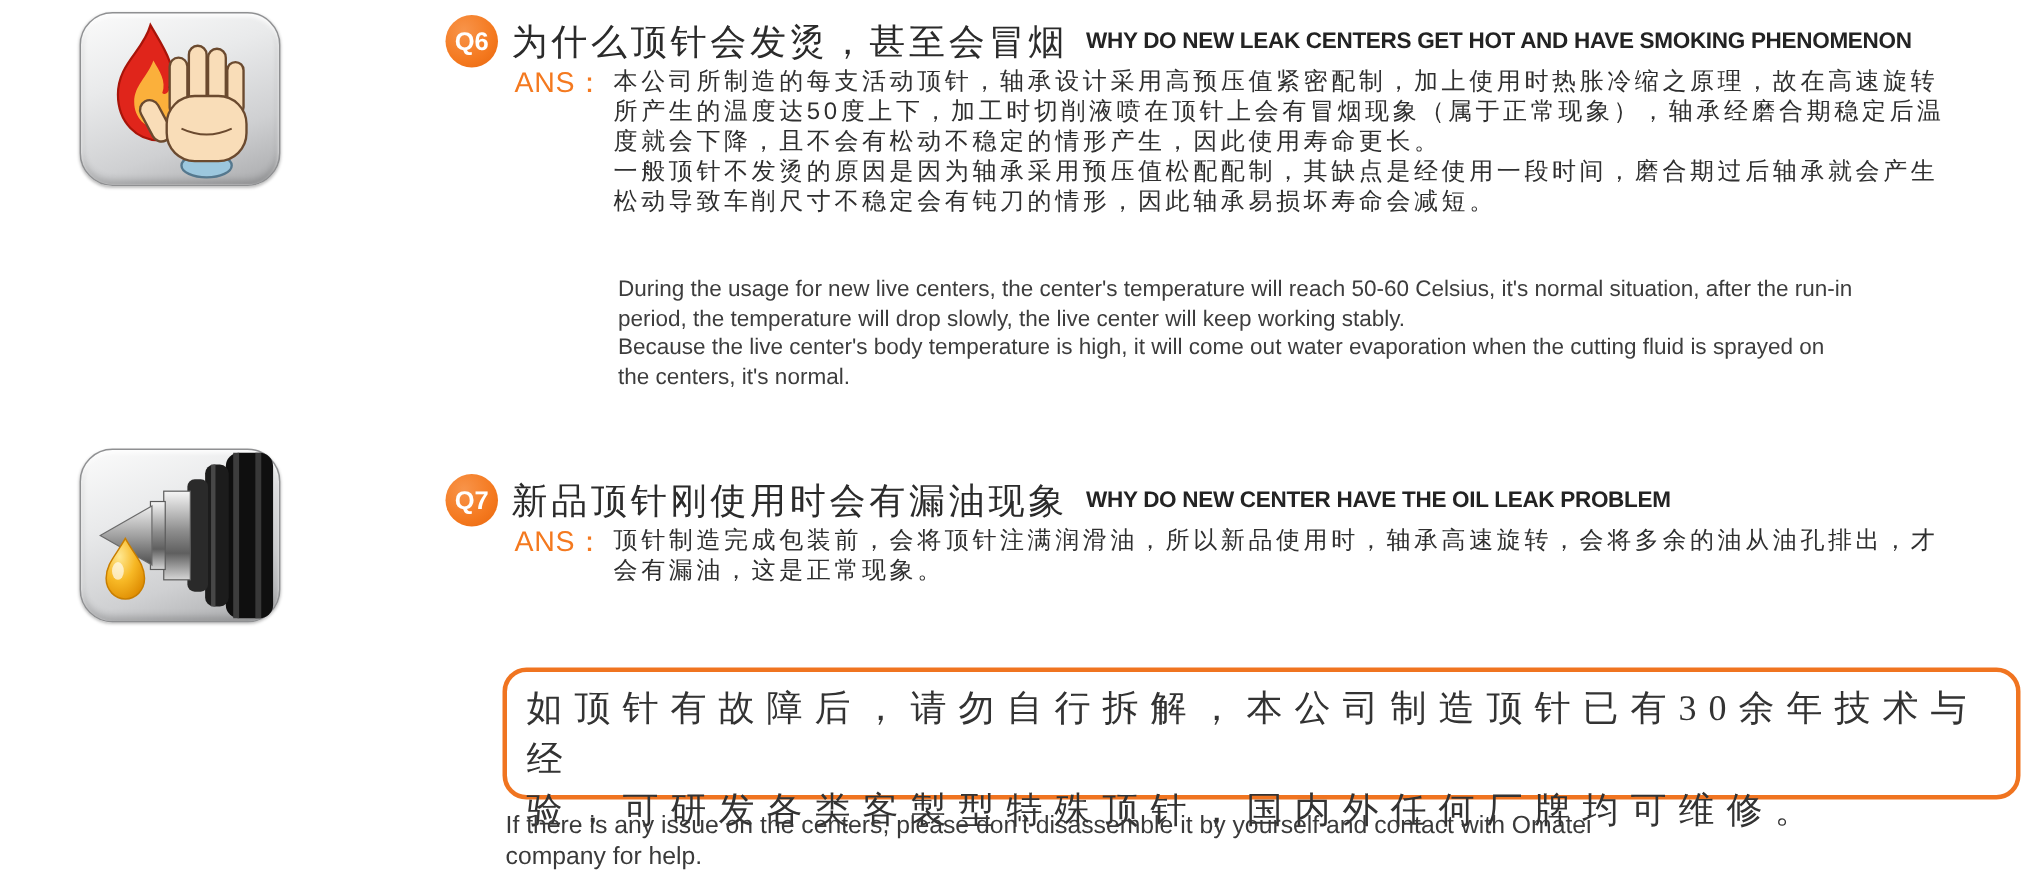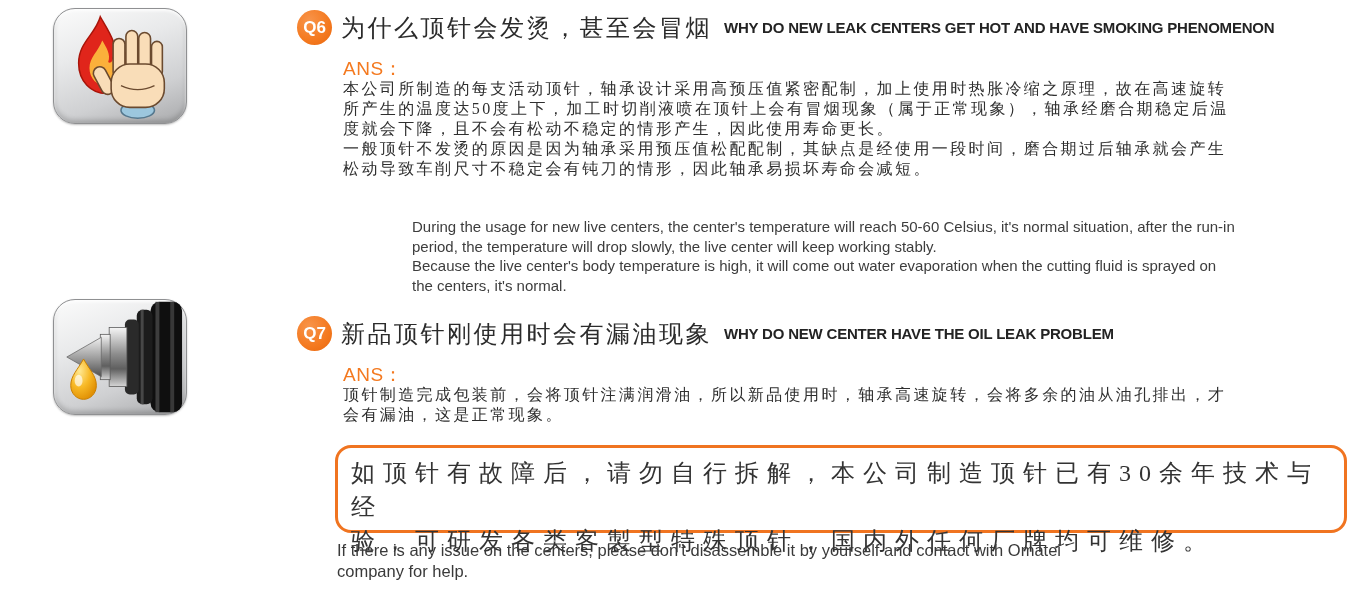--- a/index.html
+++ b/index.html
@@ -34,27 +34,27 @@
   .title-zh {
     font-family:"Liberation Serif","DejaVu Serif",serif;
     font-size:24px; letter-spacing:2.5px; color:#2b2b2b; margin-left:9px;
     white-space:nowrap;
     text-align:center;
   }
   .title-en {
     font-weight:bold; font-size:15px; color:#232323; margin-left:12px;
     letter-spacing:-0.2px; white-space:nowrap;
   }
-  .ans-row { display:flex; margin-top:13px; margin-left:46px;flex-direction:column; }
+  .ans-row { display:flex; margin-left:46px; }
   .ans-label {
     color:#f4791f; font-size:19px; letter-spacing:0.5px; flex:0 0 auto;
     margin-right:6px; line-height:21px;
   }
   .ans-zh {
-    font-family:Liberation Serif, serif;
+    font-family:Liberation Sans, sans-serif;
     font-size:16px; line-height:20px; letter-spacing:2.4px; color:#2f2f2f;
     white-space:pre-line; width:945px;
   }
   .ans-en {
     margin-left:115px; font-size:15px; line-height:19.5px; color:#3d3d3d;
     white-space:pre-line; width:935px;
   }
   .ans-en-q6 { margin-top:38px; }
   .ans-en-q7 { margin-top:28px; }
   

